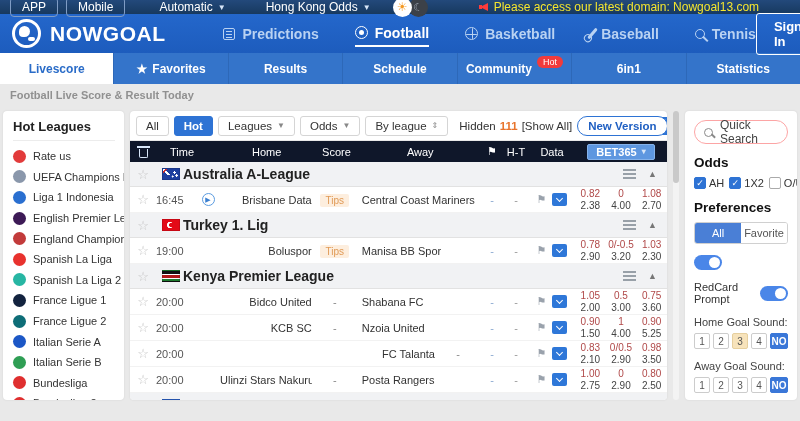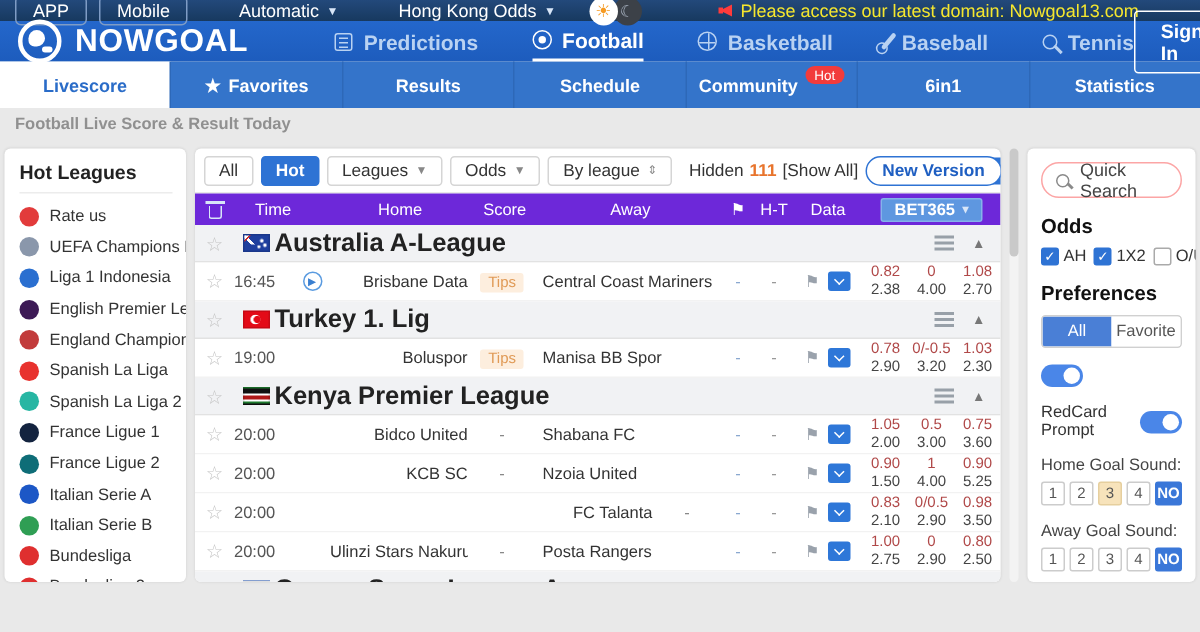--- a/index.html
+++ b/index.html
@@ -12,21 +12,21 @@
   .dd{display:flex;align-items:center;gap:5px;margin-left:26px;cursor:pointer}
   .caret{font-size:8px;color:#d8e6f8}
   .theme{display:flex;margin-left:22px;cursor:pointer}
   .sun{width:19px;height:19px;border-radius:50%;background:#fff;color:#f59a23;font-size:12px;display:flex;align-items:center;justify-content:center;z-index:2}
   .moon{width:19px;height:19px;border-radius:50%;background:#3c4148;color:#aab4c2;font-size:11px;display:flex;align-items:center;justify-content:center;margin-left:-3px}
   .announce{display:flex;align-items:center;gap:6px;margin-left:52px;color:#f5e62e;font-size:12px}
   .spk{width:0;height:0;border-top:4px solid transparent;border-bottom:4px solid transparent;border-right:8px solid #ff3b3b;position:relative}
   .spk::after{content:"";position:absolute;left:-1px;top:-2px;width:3px;height:4px;background:#ff3b3b}
 
   
-  .navbar{height:27px;background:linear-gradient(#2467cb,#1d5cbd);display:flex;align-items:center;padding:0 12px;color:#fff}
+  .navbar{height:39px;background:linear-gradient(#2467cb,#1d5cbd);display:flex;align-items:center;padding:0 12px;color:#fff}
   .logo{width:29px;height:29px;border:3px solid #fff;border-radius:50%;position:relative;margin-right:9px;flex:none}
   .logo::after{content:"";position:absolute;left:4px;top:4px;width:11px;height:11px;background:#fff;border-radius:50% 50% 50% 4px}
   .logo::before{content:"";position:absolute;right:3px;bottom:4px;width:7px;height:4px;background:#fff;border-radius:2px}
   .brand{font-size:21px;font-weight:bold;letter-spacing:.5px}
   .navitems{display:flex;gap:36px;margin-left:58px}
   .navitem{display:flex;align-items:center;gap:7px;color:#b9d2f2;font-weight:bold;font-size:14px;cursor:pointer;padding:4px 0}
   .navitem.active{color:#fff;border-bottom:2px solid #fff}
   .ic-pred{width:12px;height:12px;border:1.5px solid currentColor;border-radius:2px;position:relative}
   .ic-pred::before{content:"";position:absolute;left:2px;right:2px;top:2px;height:1.5px;background:currentColor;box-shadow:0 3px 0 currentColor,0 6px 0 currentColor}
   .ic-ball{width:13px;height:13px;border:1.5px solid currentColor;border-radius:50%;position:relative}
@@ -67,36 +67,36 @@
   .fbtn{border:1px solid #d5d5d5;border-radius:3px;padding:3px 9px;font-size:11.5px;color:#333;background:#fff;display:flex;align-items:center;gap:5px;cursor:pointer;white-space:nowrap}
   .caret2{font-size:8px;color:#888}
   .fbtn.hot{background:#2e73d4;border-color:#2e73d4;color:#fff;font-weight:bold}
   .hiddentxt{font-size:11.5px;color:#333;margin-left:6px;display:flex;gap:4px;white-space:nowrap}
   .hcount{color:#e8742c;font-weight:bold}
   .showall{cursor:pointer}
   .vers{margin-left:auto;display:flex;align-items:center}
   .newv{background:#fff;border:1px solid #2e73d4;color:#1f5fc2;font-weight:bold;font-size:11.5px;padding:3px 10px;border-radius:12px;z-index:2;cursor:pointer;white-space:nowrap}
   .oldv{background:#2e73d4;color:#fff;font-size:11.5px;padding:3px 10px 3px 15px;border-radius:0 12px 12px 0;margin-left:-9px;cursor:pointer;white-space:nowrap}
 
-  .thead{height:21px;background:#6d28d9;display:flex;align-items:center;color:#fff;font-size:11px}
+  .thead{height:21px;background:#0f172a;display:flex;align-items:center;color:#fff;font-size:11px}
   .h-star{width:26px;display:flex;justify-content:center}
   .trash{position:relative;width:9px;height:9px;border:1px solid #d8e6f8;border-top:none;border-radius:0 0 2px 2px;margin-top:3px}
   .trash::before{content:"";position:absolute;top:-3px;left:-3px;right:-3px;height:2px;background:#d8e6f8}
   .h-time{width:64px;padding-left:14px}
   .h-home{flex:1;text-align:center}
   .h-score{width:46px;text-align:center}
   .h-away{flex:1.3;text-align:center}
   .h-corner{width:22px;text-align:center;font-size:11px}
   .h-ht{width:26px;text-align:center}
   .h-data{width:46px;text-align:center}
   .h-book{width:92px;display:flex;justify-content:center}
   .bookbox{background:#5e97e0;border:1px solid #85b2ea;border-radius:2px;padding:1px 8px;font-weight:bold;font-size:11px;display:flex;align-items:center;gap:5px;cursor:pointer}
 
   .section{height:25px;background:#f1f2f4;display:flex;align-items:center;border-bottom:1px solid #e2e2e2}
-  .sec-name{font-weight:bold;font-size:17px;color:#222;margin-left:3px}
+  .sec-name{font-weight:bold;font-size:14px;color:#222;margin-left:3px}
   .sec-right{margin-left:auto;display:flex;align-items:center;gap:12px;margin-right:10px}
   .list-ic{width:13px;height:2px;background:#98a0a8;box-shadow:0 4px 0 #98a0a8,0 8px 0 #98a0a8;margin-bottom:8px;cursor:pointer}
   .collapse{color:#777;font-size:9px;cursor:pointer}
 
   .row{height:26px;display:flex;align-items:center;border-bottom:1px solid #f2f2f2;font-size:11px;color:#333;background:#fff}
   .r-star{width:26px;display:flex;justify-content:center}
   .star{color:#c6c6c6;font-size:13px;cursor:pointer}
   .r-time{width:40px;color:#555}
   .r-play{width:24px;display:flex;justify-content:center}
   .play{width:13px;height:13px;border:1px solid #5a9be0;border-radius:50%;display:flex;align-items:center;justify-content:center;color:#3a7fd0;font-size:7px;cursor:pointer}

